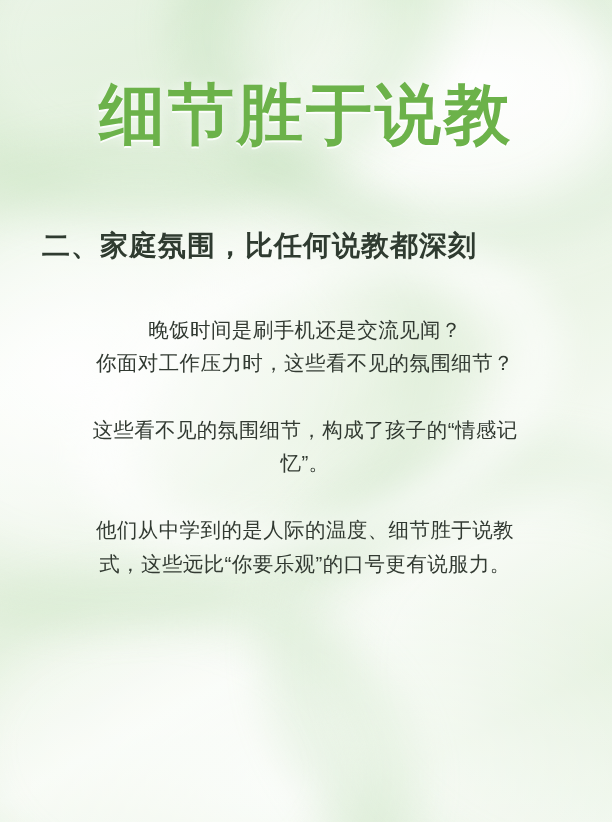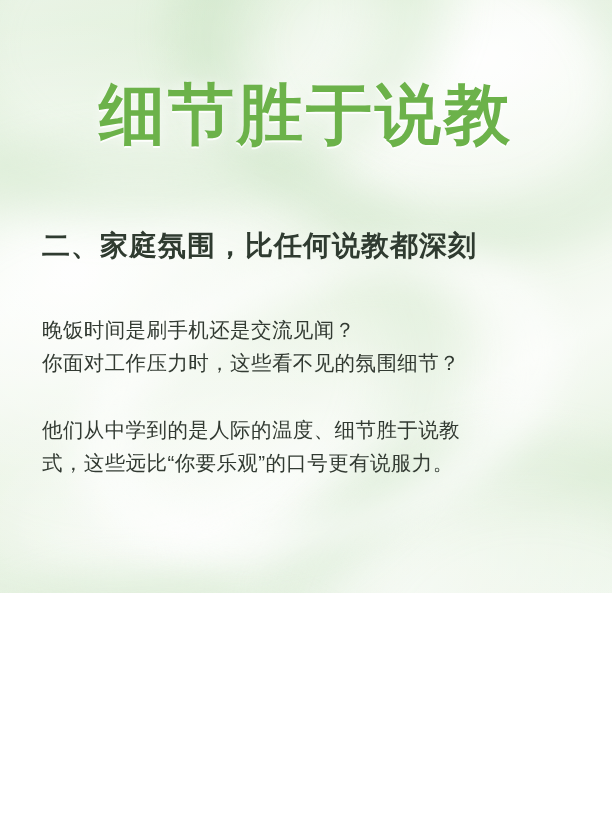--- a/index.html
+++ b/index.html
@@ -10,21 +10,21 @@
     width: 612px;
     height: 822px;
     font-family: "Liberation Sans", sans-serif;
     background: #ffffff;
     overflow: hidden;
   }
 
   .poster {
     position: relative;
     width: 612px;
-    height: 593px;
+    height: 822px;
     overflow: hidden;
     background:
       radial-gradient(ellipse 520px 300px at 78% 10%, rgba(255,255,255,0.95) 0%, rgba(255,255,255,0.0) 62%),
       radial-gradient(ellipse 460px 420px at 12% 46%, rgba(255,255,255,0.9) 0%, rgba(255,255,255,0.0) 60%),
       radial-gradient(ellipse 600px 360px at 50% 96%, rgba(255,255,255,0.85) 0%, rgba(255,255,255,0.0) 65%),
       linear-gradient(152deg, #e8f3e4 0%, #ddeed6 18%, #f2f8ee 34%, #e3f0dc 52%, #f4f9f1 70%, #dfeed8 86%, #eaf4e6 100%);
   }
 
   
   .swirl {
@@ -113,21 +113,21 @@
   }
   .para {
     margin: 0;
     font-size: 20.5px;
     line-height: 1.62;
     letter-spacing: 0.4px;
     color: #323a32;
   }
   .para.first { padding-top: 48px; }
   .para.gap   { padding-top: 34px; }
-  .para .line { display: block; }
+  .para .line { display: block; text-align: center; }
 </style>
 </head>
 <body>
 
 <div class="poster">
   <div class="swirl s1"></div>
   <div class="swirl s2"></div>
   <div class="swirl s3"></div>
   <div class="swirl s4"></div>
   <div class="swirl s5"></div>
@@ -138,20 +138,24 @@
     <h1 class="title">细节胜于说教</h1>
 
     <h2 class="subtitle">二、家庭氛围，比任何说教都深刻</h2>
 
     <div class="body-block">
       <p class="para first">
         <span class="line">晚饭时间是刷手机还是交流见闻？</span>
         <span class="line">你面对工作压力时，这些看不见的氛围细节？</span>
       </p>
 
+      <p class="para gap">
+        <span class="line">这些看不见的氛围细节，构成了孩子的“情感记</span>
+        <span class="line">忆”。</span>
+      </p>
 
       <p class="para gap">
         <span class="line">他们从中学到的是人际的温度、细节胜于说教</span>
         <span class="line">式，这些远比“你要乐观”的口号更有说服力。</span>
       </p>
     </div>
   </div>
 </div>
 
 </body></html>

